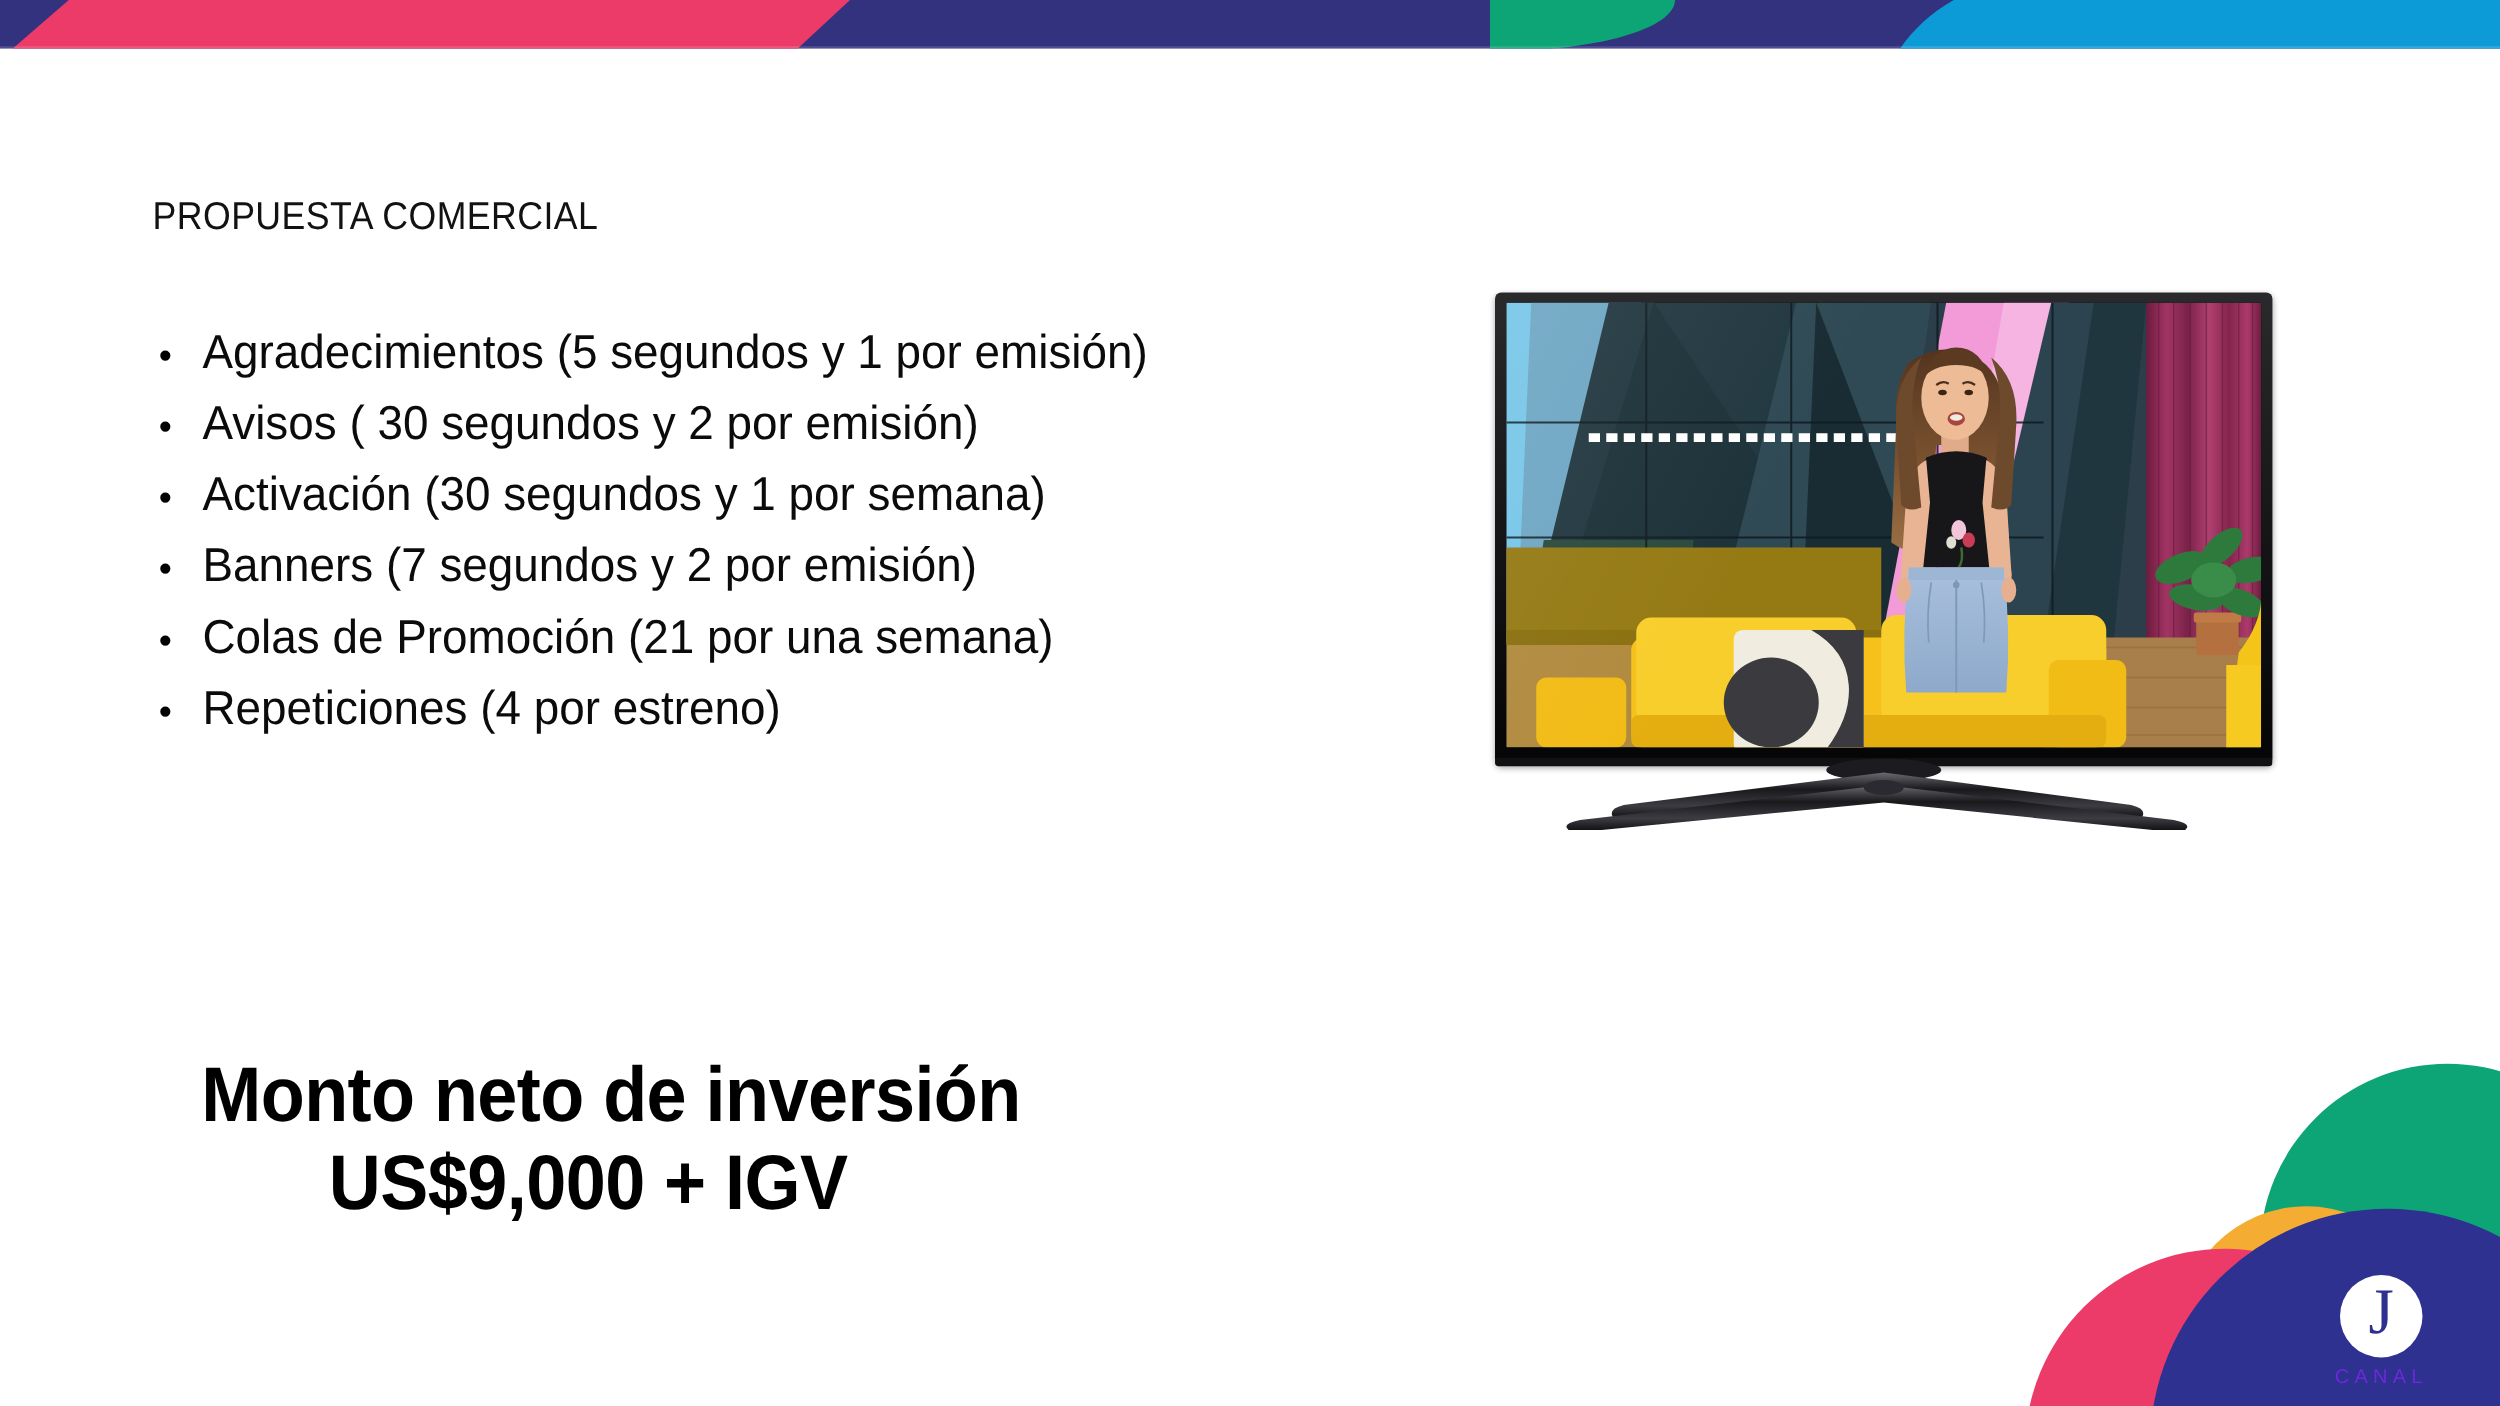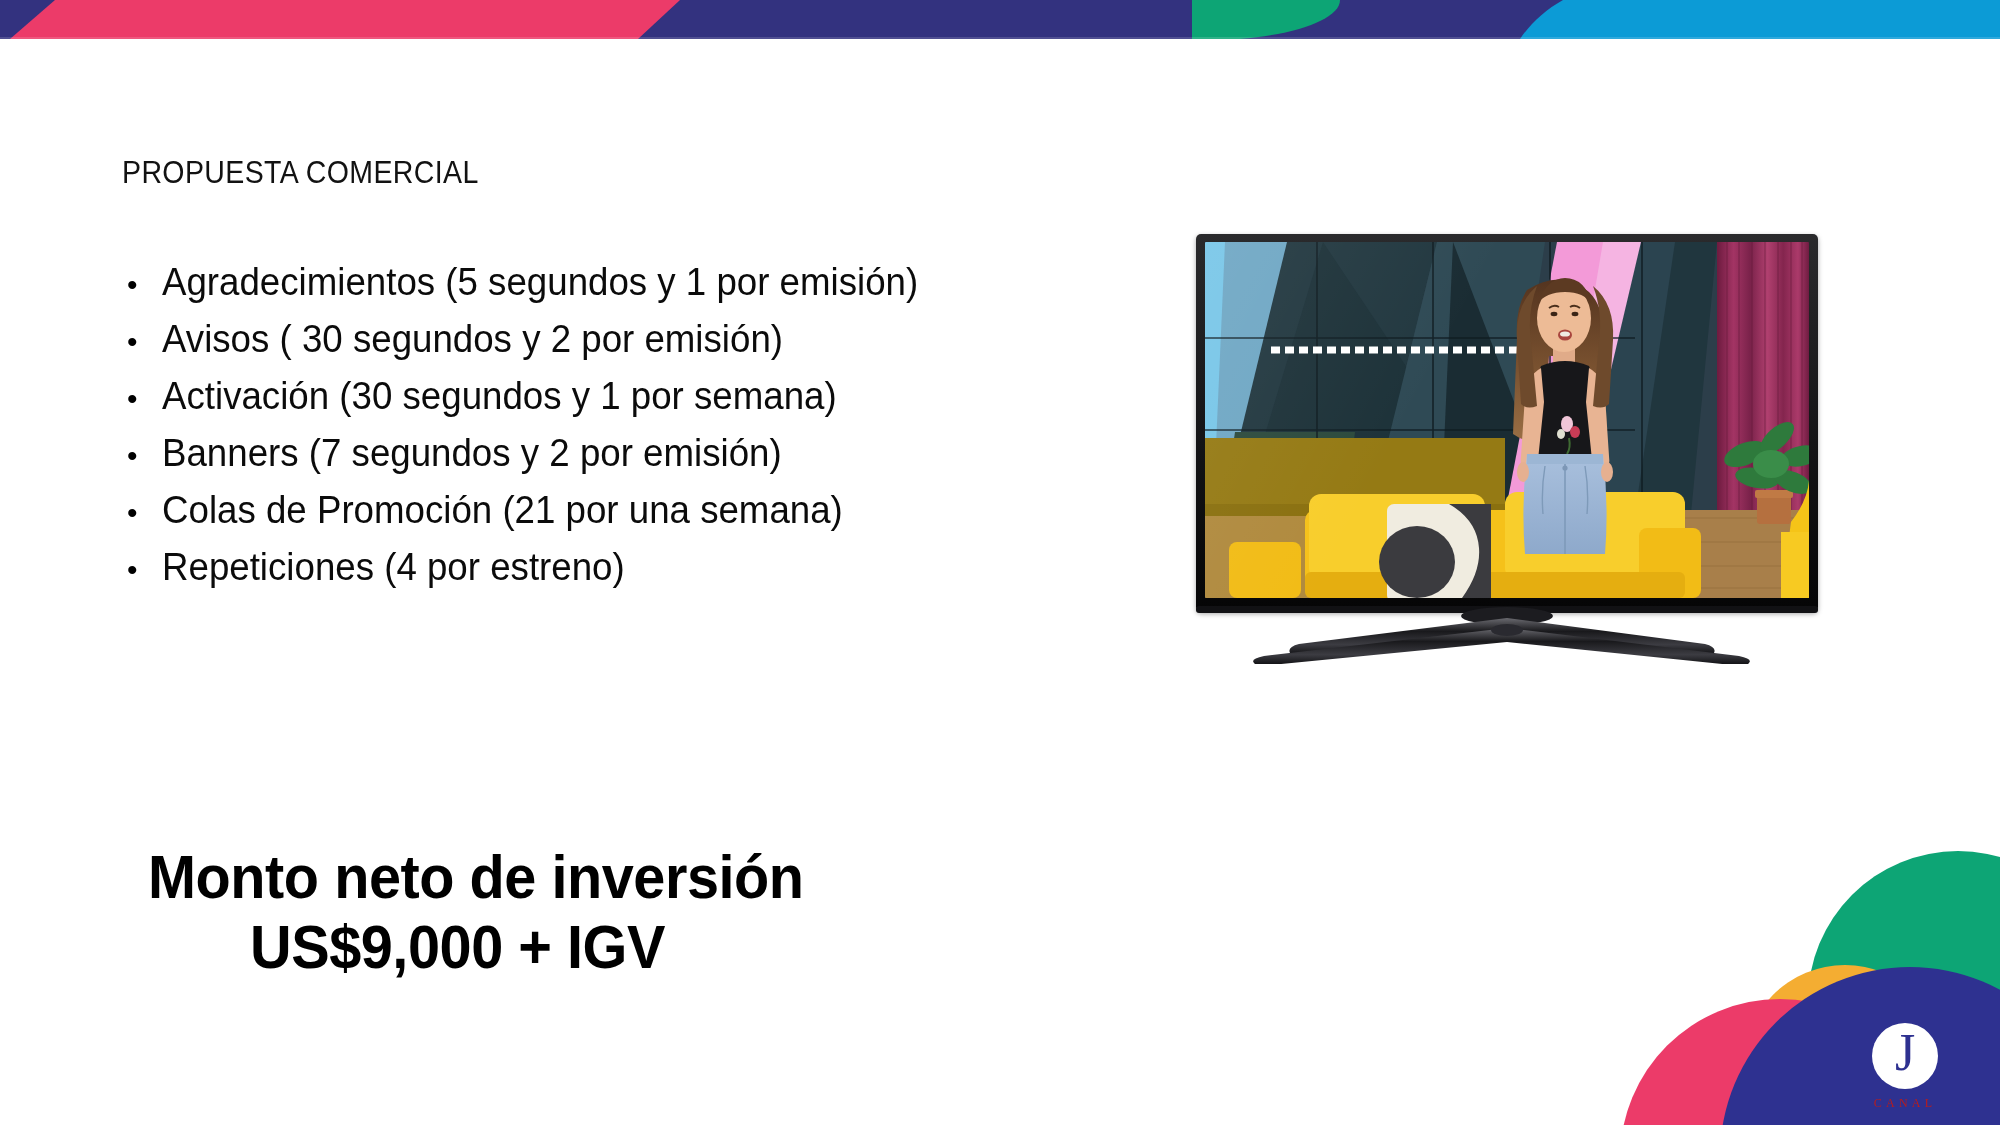--- a/index.html
+++ b/index.html
@@ -62,21 +62,21 @@
   }
   .tv-screen svg { display:block; width:100%; height:100%; }
   .tv-gloss {
     position:absolute; left:0; top:0; width:100%; height:100%;
     pointer-events:none;
     background:linear-gradient(118deg, rgba(255,255,255,.07) 0%, rgba(255,255,255,0) 38%);
   }
   .tv-neckwrap { position:absolute; left:0; top:372px; width:622px; height:58px; }
 
   
-  .price-block { position:absolute; left:148px; top:845px; }
+  .price-block { position:absolute; left:161px; top:845px; }
   .price-line1, .price-line2 {
     font-family:"Liberation Sans Narrow","Liberation Sans", sans-serif;
     font-weight:bold; color:#000; white-space:nowrap;
     transform:scaleX(0.93); transform-origin:left center;
   }
   .price-line1 { font-size:62px; line-height:1.03; letter-spacing:-0.5px; }
   .price-line2 { font-size:62px; line-height:1.03; letter-spacing:-0.5px; margin-left:102px; margin-top:6px; }
 
   
   .corner-decor { position:absolute; right:0; bottom:0; width:460px; height:340px; overflow:hidden; }
@@ -89,23 +89,23 @@
     width:66px; height:66px; border-radius:50%;
     background:#ffffff; margin:0 auto;
     display:flex; align-items:center; justify-content:center;
   }
   .logo-j {
     font-family:"Liberation Serif","DejaVu Serif",serif;
     font-size:52px; color:#2e3190; line-height:1;
     position:relative; top:-3px;
   }
   .logo-canal {
-    margin-top:7px; color:#b91c1c;
-    font-size:12px; letter-spacing:4.2px;
-    font-family:Liberation Serif, serif;
+    margin-top:7px; color:#6d28d9;
+    font-size:16px; letter-spacing:4.2px;
+    font-family:Liberation Sans, sans-serif;
   }
 </style>
 </head>
 <body>
 
 <div class="slide">
 
   <div class="topbar">
     <svg width="2000" height="39" viewBox="0 0 2000 39" xmlns="http://www.w3.org/2000/svg">
       <rect x="0" y="0" width="2000" height="39" fill="#33327f"></rect>

